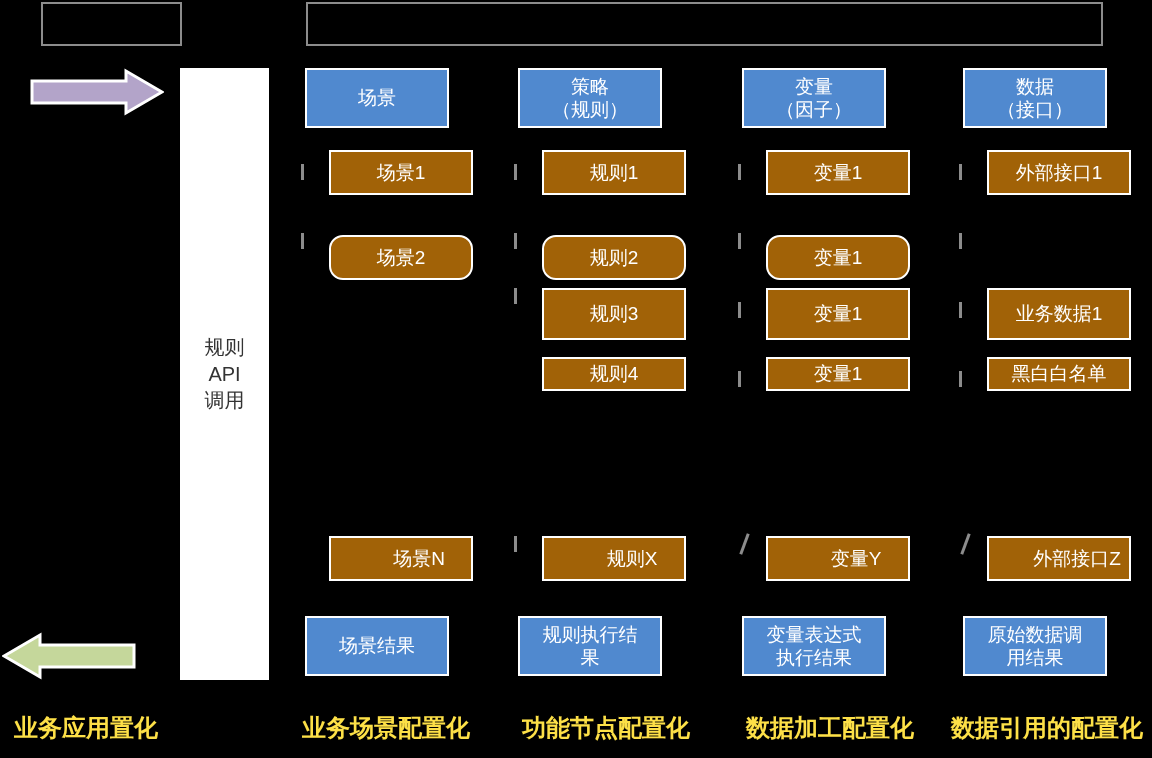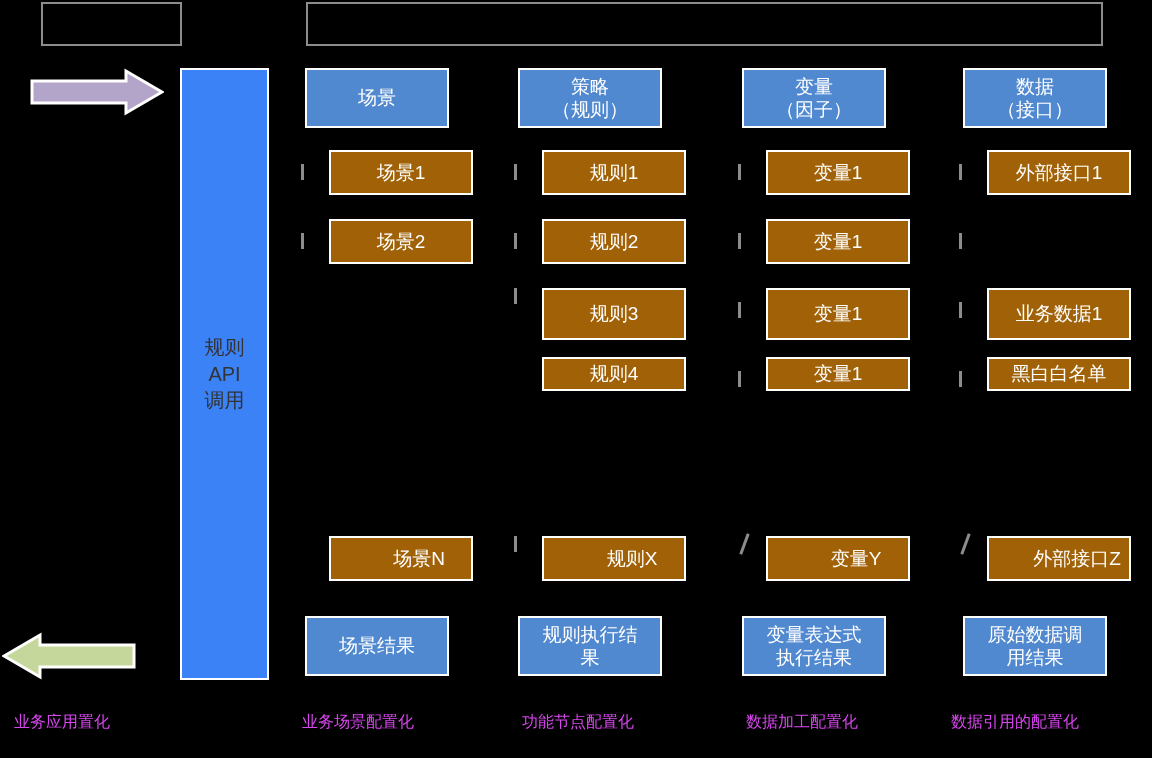--- a/index.html
+++ b/index.html
@@ -31,21 +31,21 @@
   #arrow-out { left: 2px;  top: 632px; width: 134px; height: 48px; }
   .arrow-wrap svg { display: block; width: 100%; height: 100%; }
 
   
   #api-bar {
     position: absolute;
     left: 180px;
     top: 68px;
     width: 89px;
     height: 612px;
-    background: #3b82f6;
+    background: #ffffff;
     border: 2px solid #ffffff;
     box-sizing: border-box;
     display: flex;
     align-items: center;
     justify-content: center;
     color: #333333;
     font-size: 20px;
     line-height: 1.32;
     text-align: center;
     white-space: pre-line;
@@ -77,42 +77,42 @@
     font-size: 19px;
     line-height: 1.22;
     white-space: pre-line;
   }
   .node.blue  { background: #5089cf; }
   .node.green { background: #a16207; margin-left: 24px; }
 
   
   .r-head { top: 68px;  height: 60px; }
   .r-1    { top: 150px; height: 45px; }
-  .r-2    { top: 219px; height: 45px; }
+  .r-2    { top: 235px; height: 45px; border-radius: 14px; }
   .r-3    { top: 288px; height: 52px; }
   .r-4    { top: 357px; height: 34px; }
   .r-n    { top: 536px; height: 45px; padding-left: 36px; }
   .r-res  { top: 616px; height: 60px; }
 
   
   .tick {
     position: absolute;
     width: 3px;
     height: 16px;
     background: #ffffff;
     opacity: 0.55;
   }
 
   
   .caption {
     position: absolute;
     top: 712px;
-    color: #d946ef;
-    font-size: 16px;
-    font-weight: normal;
+    color: #fde047;
+    font-size: 24px;
+    font-weight: bold;
     white-space: nowrap;
   }
   #cap-0 { left: 14px;  }
   #cap-1 { left: 302px; }
   #cap-2 { left: 522px; }
   #cap-3 { left: 746px; }
   #cap-4 { left: 951px; }
 </style>
 </head>
 <body>

